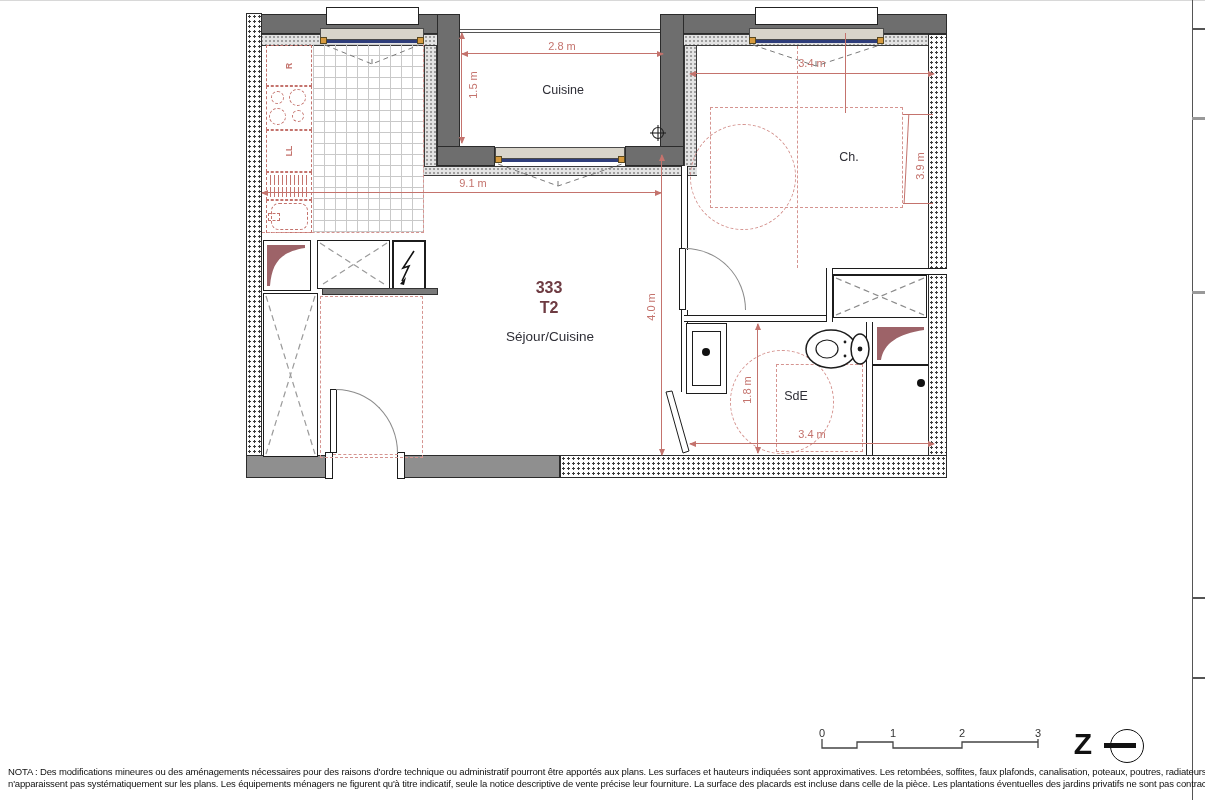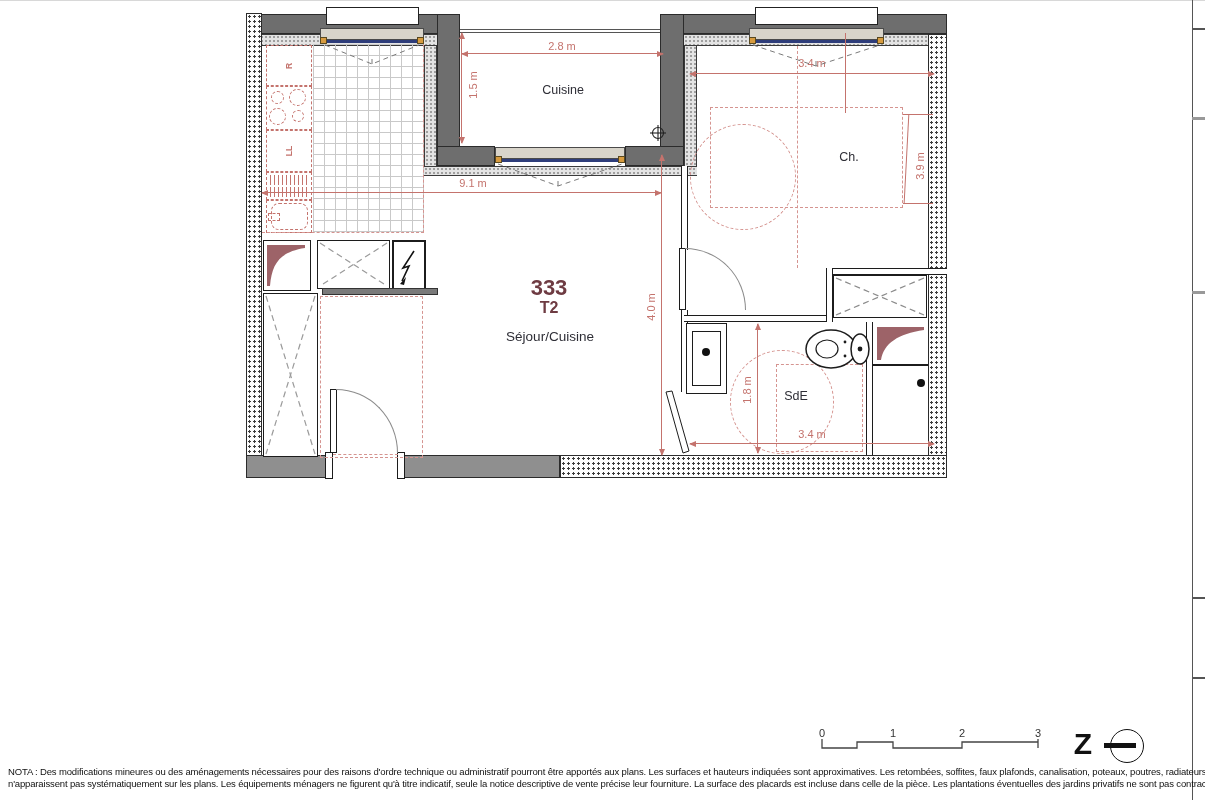--- a/index.html
+++ b/index.html
@@ -203,21 +203,21 @@
   <div class="abs dimt ctr rot" style="left:747px;top:390px;">1.8 m</div>
   <div class="abs dimh" style="left:690px;top:443px;width:244px;">
       <i class="ah al"></i>
       <i class="ah ar"></i>
     </div>
   <div class="abs dimt ctr" style="left:812px;top:434px;">3.4 m</div>
 
   <div class="abs room ctr" style="left:563px;top:90px;">Cuisine</div>
   <div class="abs room ctr" style="left:849px;top:157px;">Ch.</div>
   <div class="abs room ctr" style="left:796px;top:396px;">SdE</div>
-  <div class="abs unit ctr" style="left:549px;top:288px;font-size:22px;">333</div>
+  <div class="abs unit ctr" style="left:549px;top:288px;font-size:16px;">333</div>
   <div class="abs unit ctr" style="left:549px;top:308px;font-size:16px;">T2</div>
   <div class="abs room ctr" style="left:550px;top:336px;font-size:13.5px;">Séjour/Cuisine</div>
 </div>
 
 <svg width="1205" height="800" viewBox="0 0 1205 800">
 
   <g stroke="#9a9a9a" stroke-width="1.2" stroke-dasharray="6 4">
     <line x1="266" y1="296" x2="315" y2="454"></line>
       <line x1="315" y1="296" x2="266" y2="454"></line>
     <line x1="320" y1="243" x2="387" y2="286"></line>

